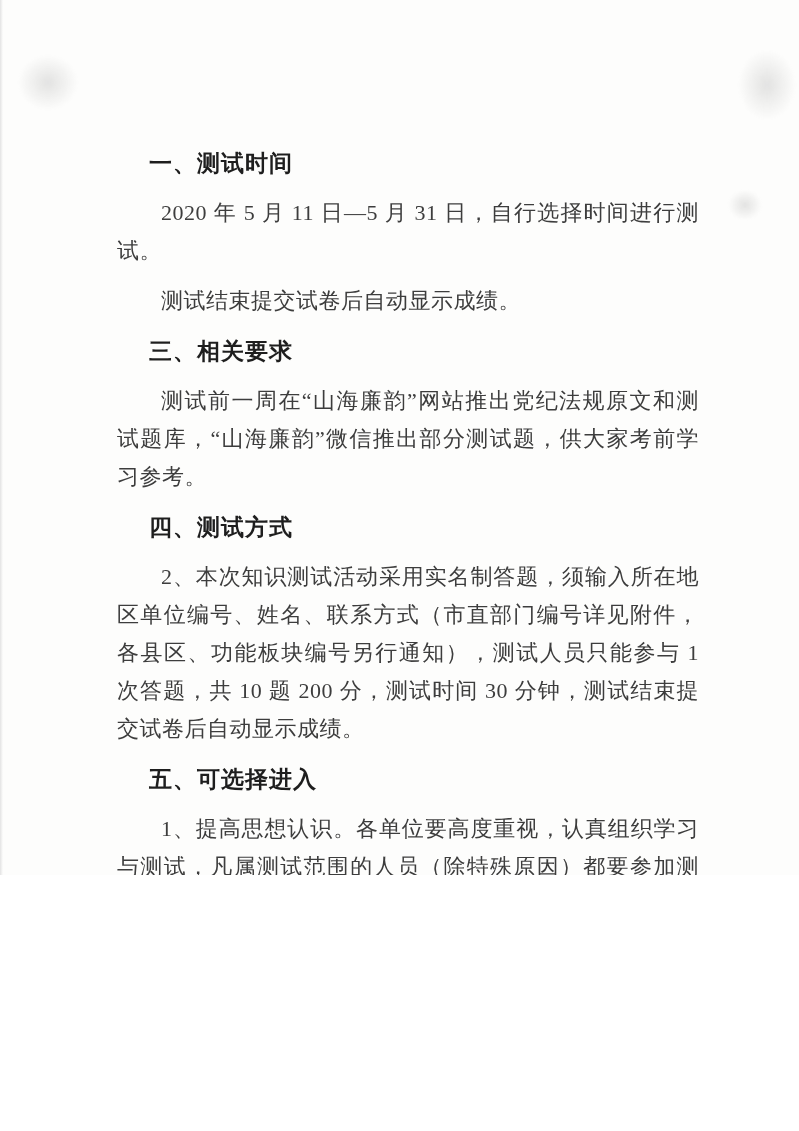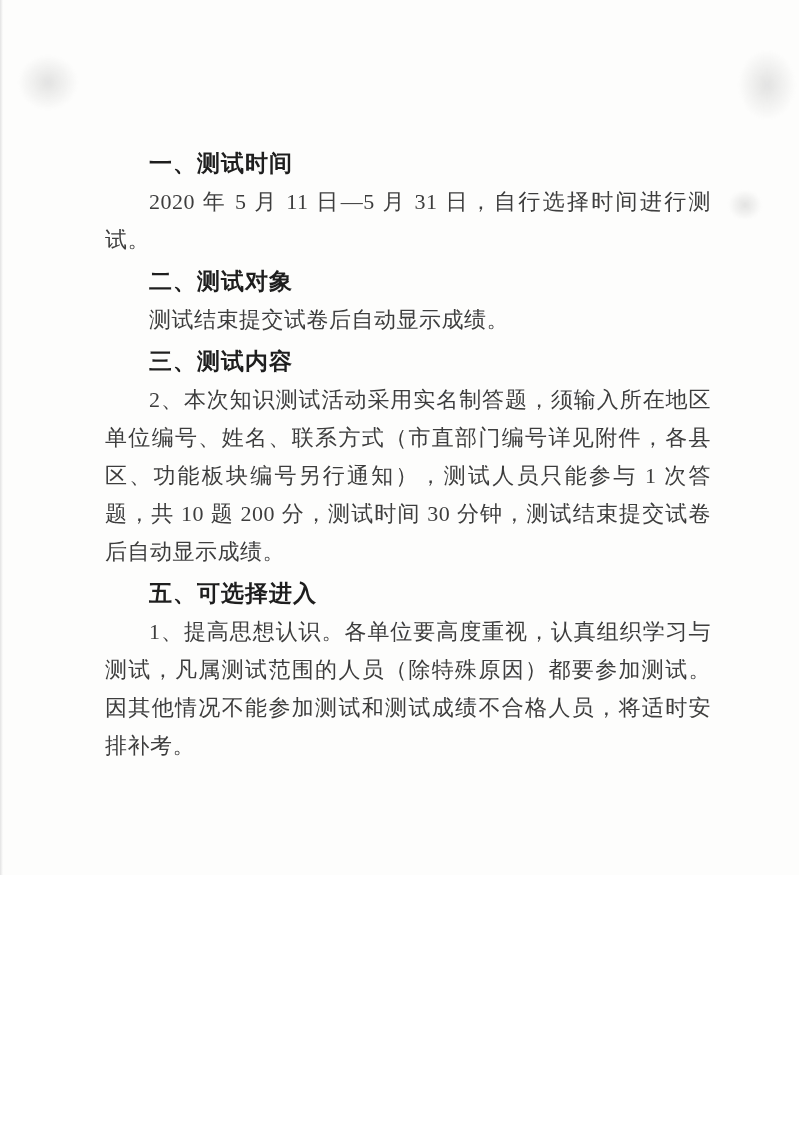--- a/index.html
+++ b/index.html
@@ -43,21 +43,21 @@
   .section-heading {
     margin: 3px 0 1px 44px;
     font-family: "DejaVu Sans", "Liberation Sans", sans-serif;
     font-weight: 700;
     font-size: 23px;
     line-height: 38px;
     letter-spacing: 1px;
     color: var(--heading-color, #1e1e1e);
   }
   .body-para {
-    margin: 0;
+    margin: 12px;
     font-size: 22px;
     line-height: 38px;
     text-indent: 2em;
     text-align: justify;
     text-justify: inter-ideograph;
     letter-spacing: 0.5px;
     color: var(--body-color, #3d3d3d);
   }
   .page-number {
     position: absolute;
@@ -76,25 +76,26 @@
   <div class="scan-edge"></div>
   <div class="speck s1"></div>
   <div class="speck s2"></div>
   <div class="speck s3"></div>
 
   <div class="content">
 
     <h2 class="section-heading">一、测试时间</h2>
     <p class="body-para">2020 年 5 月 11 日—5 月 31 日，自行选择时间进行测试。</p>
 
-    <h2 class="section-heading">二、测试对象</h2>
     <p class="body-para">测试结束提交试卷后自动显示成绩。</p>
 
-    <h2 class="section-heading">三、测试内容</h2>
+    <h2 class="section-heading">三、相关要求</h2>
+    <p class="body-para">测试前一周在“山海廉韵”网站推出党纪法规原文和测试题库，“山海廉韵”微信推出部分测试题，供大家考前学习参考。</p>
 
+    <h2 class="section-heading">四、测试方式</h2>
     <p class="body-para">2、本次知识测试活动采用实名制答题，须输入所在地区单位编号、姓名、联系方式（市直部门编号详见附件，各县区、功能板块编号另行通知），测试人员只能参与 1 次答题，共 10 题 200 分，测试时间 30 分钟，测试结束提交试卷后自动显示成绩。</p>
 
     <h2 class="section-heading">五、可选择进入</h2>
     <p class="body-para">1、提高思想认识。各单位要高度重视，认真组织学习与测试，凡属测试范围的人员（除特殊原因）都要参加测试。因其他情况不能参加测试和测试成绩不合格人员，将适时安排补考。</p>
 
   </div>
 
   <div class="page-number">— 2 —</div>
 </div>
 

